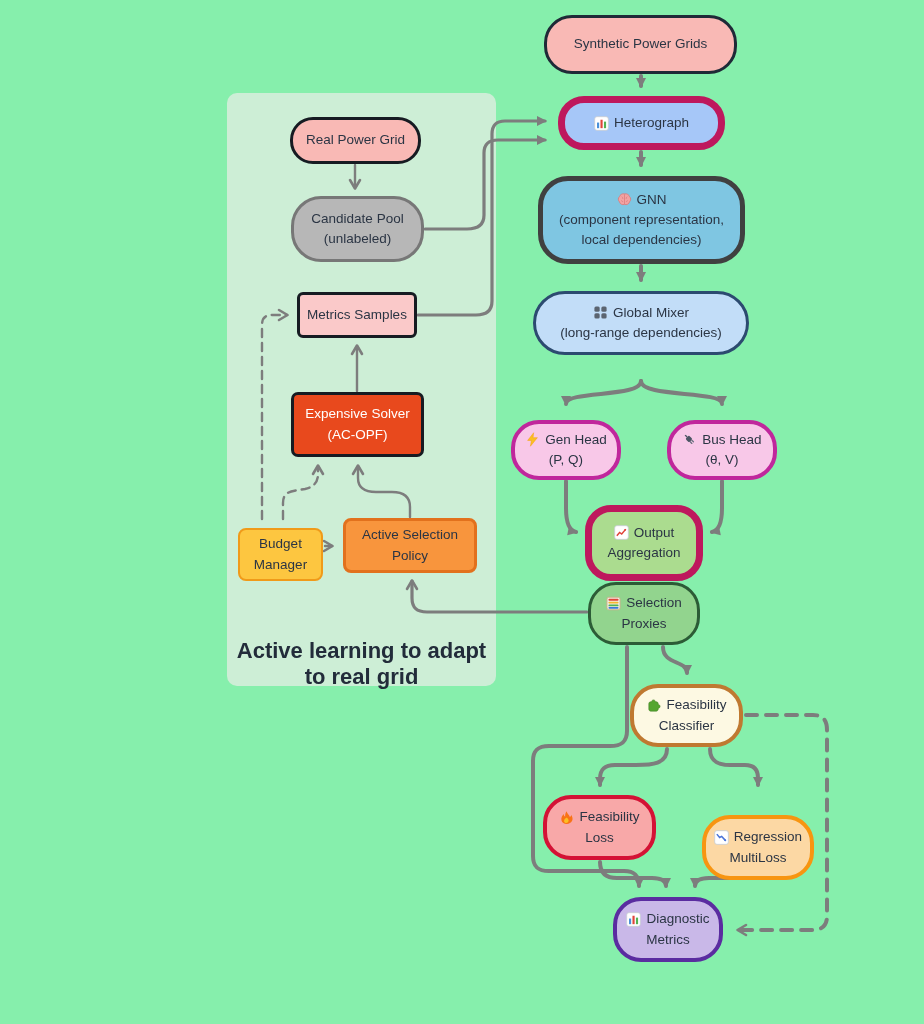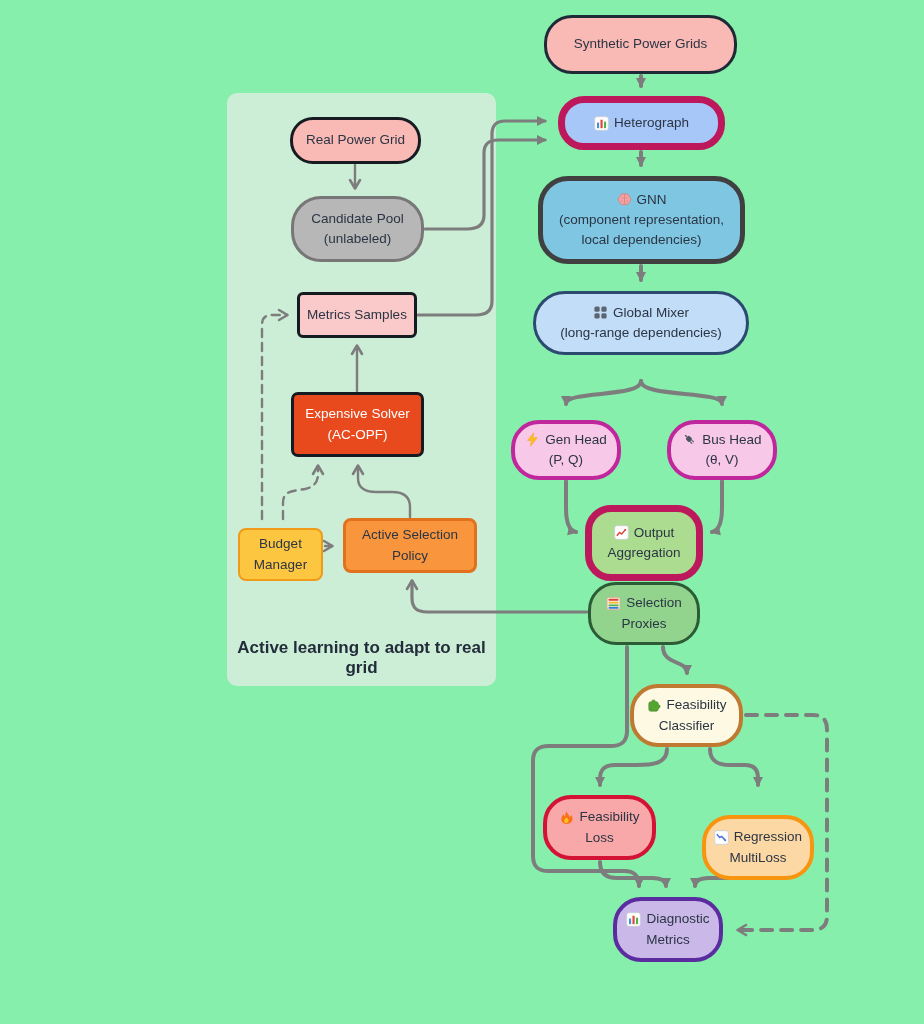--- a/index.html
+++ b/index.html
@@ -28,21 +28,21 @@
   .n-regloss{left:702px;top:795px;width:112px;height:65px;border-radius:28px;background:#fcd8a4;border:4px solid #f79511;margin-top:20px;}
   .n-diagmet{left:613px;top:897px;width:110px;height:65px;border-radius:28px;background:#c9b8e8;border:4px solid #5a2ca0;}
   
   .n-realgrid{left:290px;top:117px;width:131px;height:47px;border-radius:23px;background:#f9b9b5;border:3px solid #161b22;}
   .n-candpool{left:291px;top:196px;width:133px;height:66px;border-radius:30px;background:#b7b7b7;border:3px solid #777777;}
   .n-labsamples{left:297px;top:292px;width:120px;height:46px;border-radius:6px;background:#fac9c9;border:3px solid #161b22;}
   .n-expsolver{left:291px;top:392px;width:133px;height:65px;border-radius:7px;background:#e8491d;border:3px solid #161b22;color:#ffffff;}
   .n-budget{left:238px;top:520px;width:85px;height:53px;border-radius:8px;background:#fdc640;border:2.5px solid #f09a19;margin-top:8px;}
   .n-aspolicy{left:343px;top:518px;width:134px;height:55px;border-radius:8px;background:#f8953d;border:3px solid #e2711d;}
   .panel-caption{position:absolute;left:227px;top:638px;width:269px;text-align:center;z-index:3;
-                 font-weight:bold;font-size:17px;color:#222c3a;}
+                 font-weight:bold;font-size:22px;color:#222c3a;}
 </style>
 </head>
 <body>
 
 <div id="canvas">
 
   <div id="al-panel"></div>
 
   <svg id="wires" viewBox="0 0 924 1024">
     <defs>

